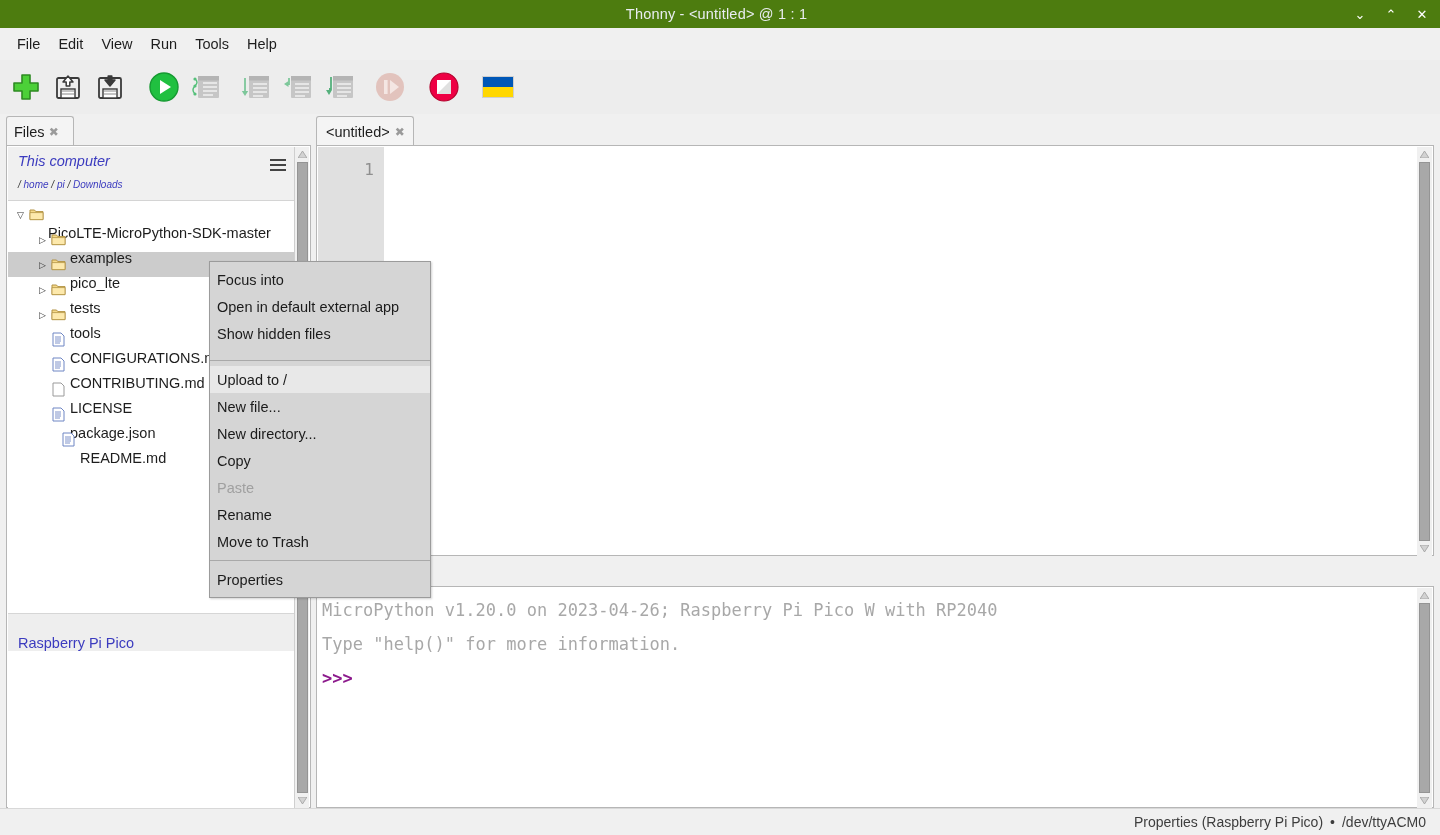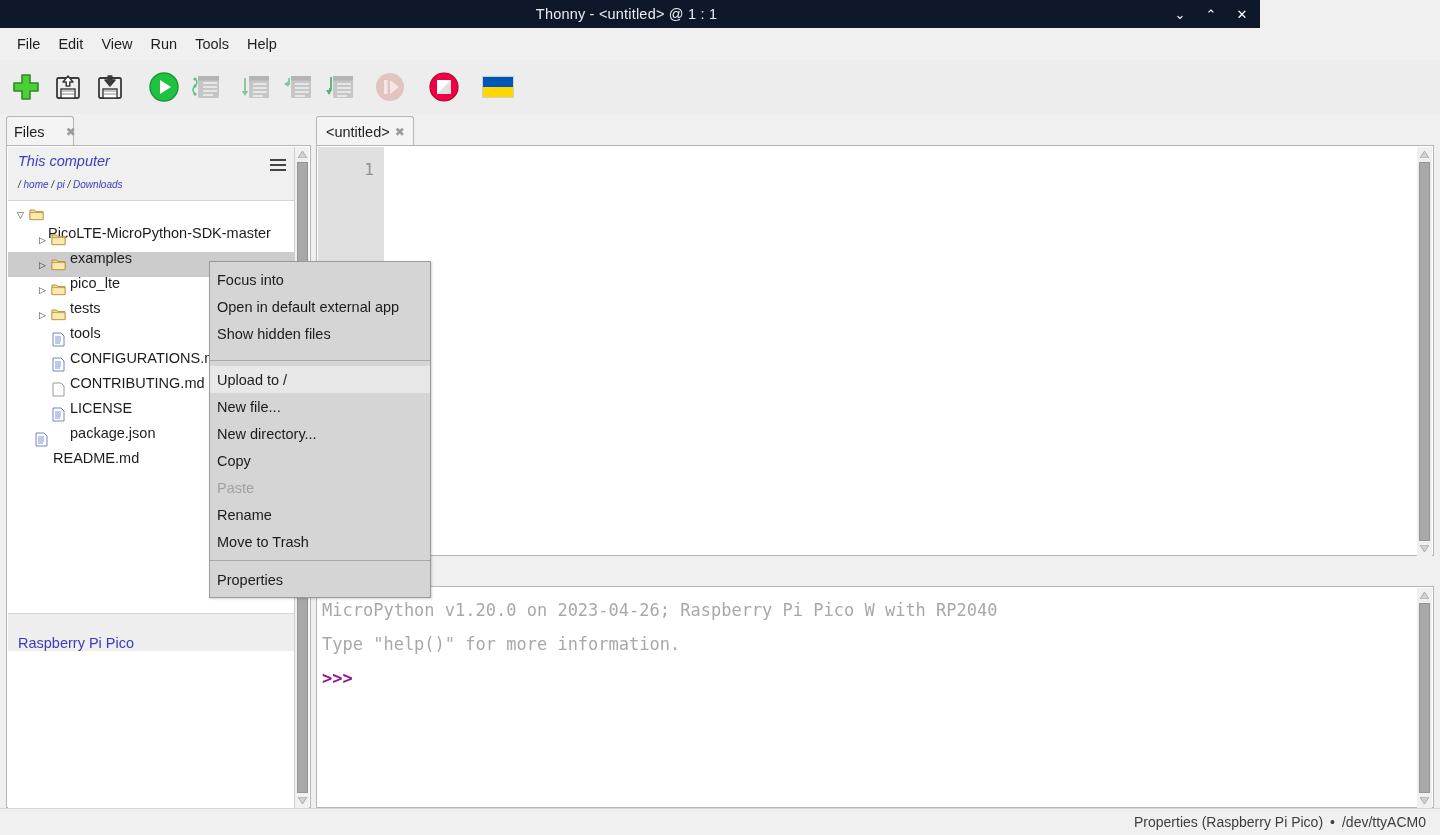--- a/index.html
+++ b/index.html
@@ -6,22 +6,22 @@
   html, body {
     width: 1440px; height: 835px;
     font-family: "Liberation Sans", sans-serif;
     background: #f0f0f0;
     overflow: hidden;
   }
   #app { position: relative; width: 1440px; height: 835px; }
 
   
   #titlebar {
-    position: absolute; left: 0; top: 0; width: 1260px; height: 28px;
-    background: #0f172a; display: flex; align-items: center;
+    position: absolute; left: 0; top: 0; width: 1440px; height: 28px;
+    background: #4d7c0f; display: flex; align-items: center;
   }
   #titlebar .title {
     flex: 1; text-align: center; color: #e9edf1;
     font-size: 14.5px; letter-spacing: .2px; padding-left: 80px;
   }
   #win-ctrls { display: flex; gap: 17px; padding-right: 11px; color: #ffffff; }
   #win-ctrls span { font-size: 13px; line-height: 1; cursor: default; width: 14px; text-align:center;}
 
   
   #menubar {
@@ -44,21 +44,21 @@
   .tb svg { display:block; }
 
   
   #leftpanel {
     position: absolute; left: 6px; top: 116px; width: 305px; height: 692px;
   }
   #files-tab {
     position: absolute; left: 0; top: 0; width: 68px; height: 30px;
     background: #f4f4f4; border: 1px solid #b6b6b6; border-bottom: none;
     border-radius: 3px 3px 0 0; display: flex; align-items: center;
-    padding-left: 7px; font-size: 14.5px; color: #1d1d1d; gap: 17px;
+    padding-left: 7px; font-size: 14.5px; color: #1d1d1d;
   }
   #files-tab .x { margin-left: 4px; color: #9a9a9a; font-size: 12px; }
   #tabstrip-l {
     position: absolute; left: 68px; top: 28px; width: 237px; height: 2px;
     border-bottom: 1px solid #b6b6b6;
   }
   #files-body {
     position: absolute; left: 0; top: 29px; width: 305px; height: 663px;
     background: #ffffff; border: 1px solid #b6b6b6;
   }
@@ -406,21 +406,21 @@
         <div class="trow" style="padding-left:41px">
           <span class="ico">
             <svg width="13" height="15" viewBox="0 0 13 15">
                 <path d="M1 1h8l3 3v10H1z" fill="#ffffff" stroke="#6f86c4" stroke-width="1"></path>
                 <path d="M3 5h6M3 7h6M3 9h6M3 11h5" stroke="#6f86c4" stroke-width=".9"></path>
               </svg>
           </span>
           <span class="lbl">package.json</span>
         </div>
 
-        <div class="trow" style="padding-left:24px">
+        <div class="trow" style="padding-left:51px">
           <span class="ico">
             <svg width="13" height="15" viewBox="0 0 13 15">
                 <path d="M1 1h8l3 3v10H1z" fill="#ffffff" stroke="#6f86c4" stroke-width="1"></path>
                 <path d="M3 5h6M3 7h6M3 9h6M3 11h5" stroke="#6f86c4" stroke-width=".9"></path>
               </svg>
           </span>
           <span class="lbl">README.md</span>
         </div>
       </div>
 

